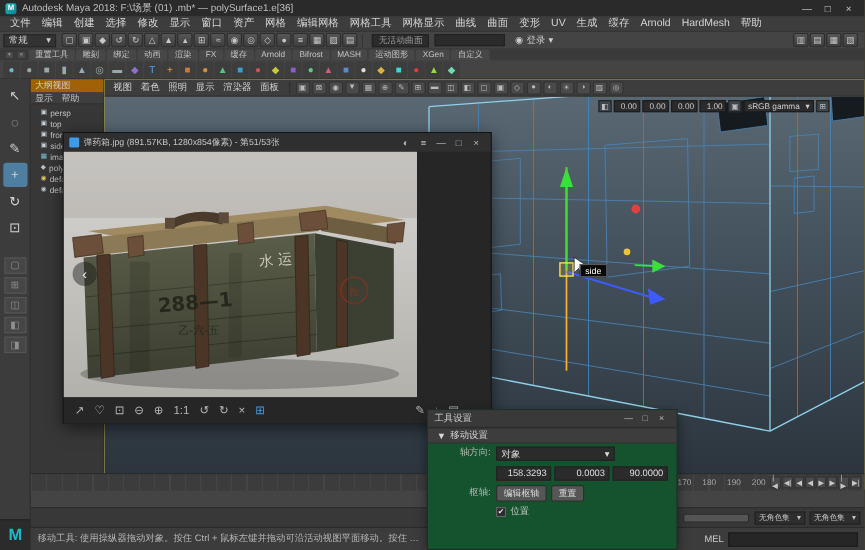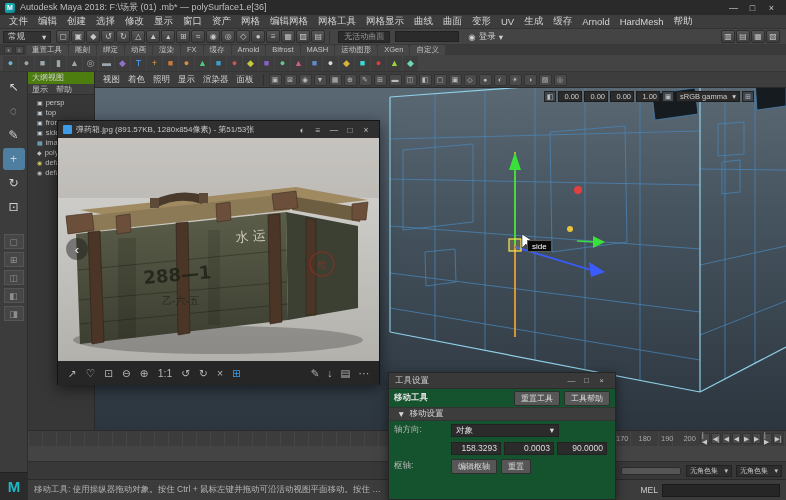--- a/index.html
+++ b/index.html
@@ -37,62 +37,62 @@
   .shicon{width:15px;height:15px;background:#3d3d3d;border-radius:2px;display:flex;align-items:center;justify-content:center;font-size:9px}
 
   
   .toolbox{left:0;top:72px;width:28px;height:400px;background:#3c3c3c;border-right:1px solid #2d2d2d;display:flex;flex-direction:column;align-items:center;padding-top:4px;gap:2px}
   .tbtool{width:22px;height:22px;border-radius:3px;display:flex;align-items:center;justify-content:center;font-size:12px;color:#d2d2d2}
   .tblayouts{margin-top:14px;display:flex;flex-direction:column;gap:3px;align-items:center}
   .tblayout{width:20px;height:15px;background:#464646;border:1px solid #555;display:flex;align-items:center;justify-content:center;font-size:9px;color:#8f8f8f}
 
   
   .outliner{left:28px;top:72px;width:67px;height:373px;background:#373737;border-right:1px solid #2a2a2a;display:flex;flex-direction:column}
-  .outliner .ptitle{height:12px;background:#4d7c0f;font-size:8px;color:#d0d0d0;padding-left:4px;line-height:12px;white-space:nowrap;overflow:hidden}
+  .outliner .ptitle{height:12px;background:#a16207;font-size:8px;color:#d0d0d0;padding-left:4px;line-height:12px;white-space:nowrap;overflow:hidden}
   .outliner .pmenus{height:11px;display:flex;gap:8px;font-size:8px;color:#c0c0c0;padding-left:4px;align-items:center;background:#3e3e3e;border-bottom:1px solid #2e2e2e}
   .otree{flex:1;padding-top:2px;overflow:hidden}
   .oitem{height:10px;display:flex;align-items:center;gap:3px;padding-left:9px;font-size:7.5px;color:#c4c4c4;white-space:nowrap}
   .oitem .oicn{font-size:6px}
 
   
   .viewport{left:95px;top:72px;width:691px;height:373px;background:#fde047;overflow:hidden}
   .paneltoolbar{height:16px;background:#3d3d3d;border-bottom:1px solid #292929;display:flex;align-items:center;padding:0 4px;gap:2px;font-size:8.5px;overflow:hidden}
   .paneltoolbar .pmenu{padding:0 4px;color:#d2d2d2;white-space:nowrap}
   .pticon{width:13px;height:12px;background:#4a4a4a;border:1px solid #333;border-radius:2px;display:flex;align-items:center;justify-content:center;font-size:7px;color:#bbb;flex:none}
   .vpcanvas{position:absolute;left:0;top:16px;width:691px;height:357px;background:linear-gradient(#5a6874 0%,#46545f 35%,#2a333c 100%);overflow:hidden}
   .vpcanvas svg{position:absolute;left:0;top:0}
   .gammabar{position:absolute;top:3px;right:32px;display:flex;align-items:center;gap:2px;font-size:7.5px}
   .gfield{width:24px;height:11px;background:#2b2b2b;border:1px solid #1c1c1c;color:#ccc;display:flex;align-items:center;justify-content:flex-end;padding-right:2px}
   .gspace{min-width:64px;height:11px;background:#2b2b2b;border:1px solid #1c1c1c;color:#ccc;display:flex;align-items:center;justify-content:space-between;padding:0 3px;gap:4px}
   .gicon{width:12px;height:11px;background:#3d454d;border:1px solid #222;color:#bbb;font-size:7px;display:flex;align-items:center;justify-content:center}
   .tooltip{position:absolute;left:432px;top:152px;background:#0a0a0a;border:1px solid #5a5a5a;color:#fff;font-size:8px;padding:0 4px;height:12px;line-height:11px}
 
   
-  .imageviewer{left:57px;top:120px;width:323px;height:265px;background:#262626;border:1px solid #141414;box-shadow:0 4px 14px rgba(0,0,0,.55);z-index:5}
+  .imageviewer{left:57px;top:120px;width:390px;height:265px;background:#262626;border:1px solid #141414;box-shadow:0 4px 14px rgba(0,0,0,.55);z-index:5}
   .ivtitle{height:17px;background:#2f2f2f;display:flex;align-items:center;padding:0 5px;font-size:8px;color:#c6c6c6}
   .ivtitle .ivicn{width:9px;height:9px;background:#3d9be8;border-radius:1px;margin-right:4px;flex:none}
   .ivtitle .ttext{white-space:nowrap;overflow:hidden;text-overflow:ellipsis;max-width:190px}
   .ivbtns{margin-left:auto;display:flex}
   .ivbtns span{width:16px;text-align:center;font-size:8.5px;color:#bdbdbd}
   .ivphoto{position:relative;width:321px;height:223px;background:#c9c7c3;overflow:hidden}
   .navbtn{position:absolute;left:8px;top:100px;width:22px;height:22px;border-radius:50%;background:rgba(25,25,25,.45);color:#eee;display:flex;align-items:center;justify-content:center;font-size:13px}
   .ivtoolbar{height:24px;background:#262626;display:flex;align-items:center;padding:0 10px;gap:9px}
   .ivticon{font-size:10.5px;color:#b5b5b5}
   .ivright{margin-left:auto;display:flex;gap:8px}
 
   .toolsettings{left:388px;top:372px;width:228px;height:128px;background:#14532d;border:1px solid #262626;box-shadow:0 3px 10px rgba(0,0,0,.5);z-index:6;display:flex;flex-direction:column}
   .tstitle{height:16px;background:#393939;display:flex;align-items:center;padding:0 6px;font-size:8.5px;color:#d0d0d0;border-bottom:1px solid #2c2c2c}
   .tsbtns{margin-left:auto;display:flex}
   .tsbtns span{width:15px;text-align:center;font-size:8px;color:#bbb}
   .tsrow{height:18px;display:flex;align-items:center;padding:0 5px;font-size:8.5px}
   .tstool{font-weight:bold;color:#e0e0e0}
   .tsbutton{background:#565656;border:1px solid #2e2e2e;border-radius:2px;font-size:8px;color:#ddd;padding:1px 6px;margin-left:4px}
   .tssection{height:14px;background:#3d3d3d;display:flex;align-items:center;padding-left:8px;gap:4px;font-size:8.5px;color:#d8d8d8;border-top:1px solid #333;border-bottom:1px solid #333}
   .tsfield{width:52px;height:13px;background:#2b2b2b;border:1px solid #222;color:#ddd;font-size:8.5px;display:flex;align-items:center;justify-content:flex-end;padding-right:3px;margin-right:3px}
-  .tslabel{width:52px;text-align:left;margin-right:5px;color:#b8b8b8}
+  .tslabel{width:52px;text-align:right;margin-right:5px;color:#b8b8b8}
   .tsdrop{width:108px;height:13px;background:#2b2b2b;border:1px solid #222;display:flex;align-items:flex-start;justify-content:space-between;padding:0 4px;color:#ddd}
   .tscheck{width:9px;height:9px;background:#2b2b2b;border:1px solid #666;display:flex;align-items:center;justify-content:center;font-size:7px;color:#e8e8e8;margin-right:4px}
 
   
   .timeslider{left:28px;top:430px;width:758px;height:16px;background:#3c3c3c;border-top:1px solid #2b2b2b;display:flex;align-items:center;
       background-image:repeating-linear-gradient(90deg,#454545 0 1px,transparent 1px 14px)}
   .ticks{margin-left:auto;width:88px;display:flex;justify-content:space-between;padding:0 4px;font-size:7.5px;color:#a8a8a8}
   .playback{width:86px;display:flex;gap:1px;justify-content:flex-end;padding-right:3px}
   .pbbtn{min-width:9px;height:11px;font-size:6.5px;color:#c8c8c8;background:#4a4a4a;border:1px solid #333;border-radius:1px;display:flex;align-items:center;justify-content:center;padding:0 1px}
   .rangebar{left:28px;top:461px;width:758px;height:18px;background:#383838;border-top:1px solid #2e2e2e;display:flex;align-items:center;justify-content:flex-end;gap:5px;padding-right:4px}
@@ -573,27 +573,20 @@
 
   <div class="abs toolsettings">
     <div class="tstitle">
       <span>工具设置</span>
       <span class="tsbtns">
         <span>—</span>
         <span>□</span>
         <span>×</span>
       </span>
     </div>
-    <div class="tsrow">
-      <span class="tstool">移动工具</span>
-      <span style="margin-left:auto;display:flex">
-        <span class="tsbutton">重置工具</span>
-        <span class="tsbutton">工具帮助</span>
-      </span>
-    </div>
     <div class="tssection">
       <span>▼</span>
       <span>移动设置</span>
     </div>
     <div class="tsrow">
       <span class="tslabel">轴方向:</span>
       <span class="tsdrop">
         <span>对象</span>
         <span>▾</span>
       </span>
@@ -604,17 +597,21 @@
         <span class="tsfield">0.0003</span>
         <span class="tsfield">90.0000</span>
       </div>
     <div class="tsrow">
       <span class="tslabel">枢轴:</span>
       <span class="tsbutton" style="margin-left:0">编辑枢轴</span>
       <span class="tsbutton">重置</span>
     </div>
     <div>
 
+        <div class="tsrow" style="padding-left:62px;height:16px">
+          <span class="tscheck">✔</span>
+          <span>位置</span>
+        </div>
 
       </div>
   </div>
 
 </div>
 
 </body></html>

